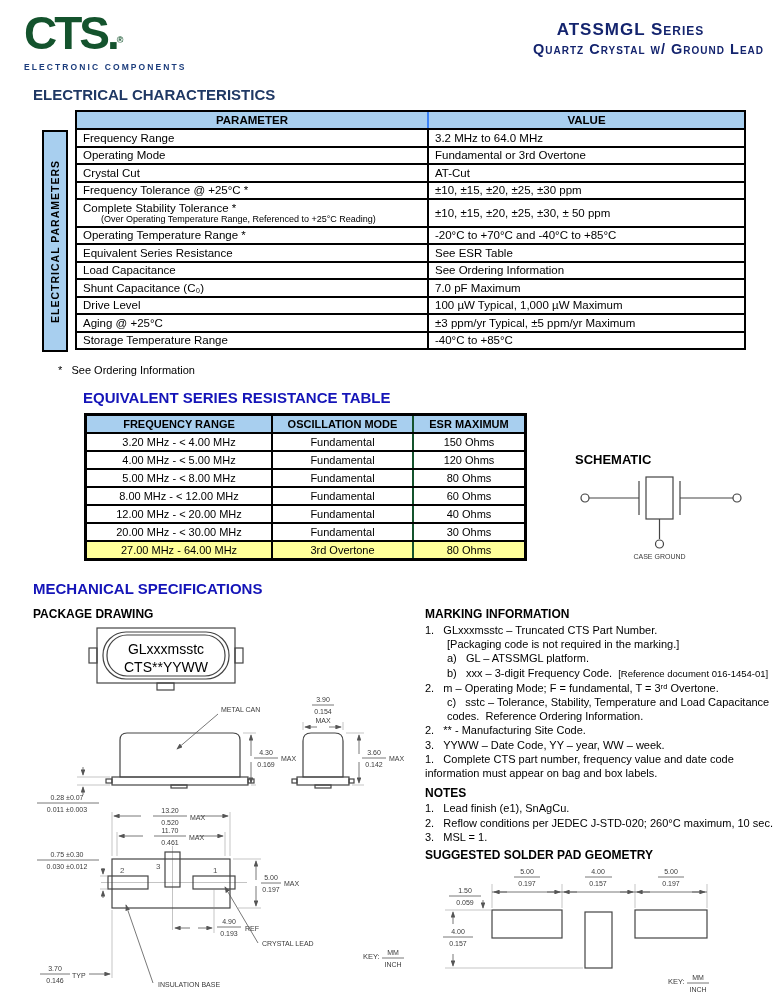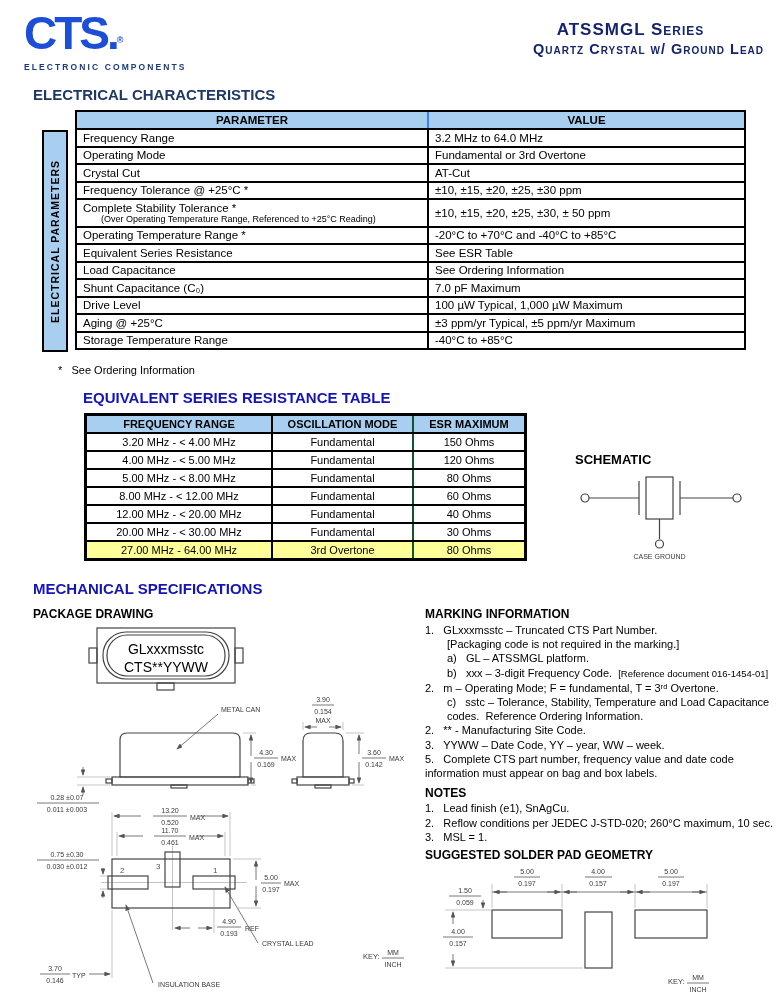--- a/index.html
+++ b/index.html
@@ -1,21 +1,21 @@
 <!DOCTYPE html>
 <html><head>
 <meta charset="utf-8">
 <style>
   html,body{margin:0;padding:0;background:#fff;}
   .page{position:relative;width:784px;height:1005px;background:#fff;overflow:hidden;
         font-family:"Liberation Sans",sans-serif;color:#000;}
   .abs{position:absolute;}
 
   
-  .logo-main{font-size:46px;font-weight:bold;color:#1d4ed8;letter-spacing:-3px;line-height:42px;}
+  .logo-main{font-size:46px;font-weight:bold;color:#14532d;letter-spacing:-3px;line-height:42px;}
   .logo-reg{font-size:9px;vertical-align:6px;letter-spacing:0;}
   .logo-sub{font-size:8.5px;font-weight:bold;letter-spacing:2.1px;color:#1B3C7C;margin-top:1px;white-space:nowrap;}
   .series-block{text-align:center;}
   .series-title{font-size:17px;font-weight:bold;font-variant:small-caps;color:#14246E;letter-spacing:1px;line-height:20px;}
   .series-subtitle{font-size:14.5px;font-weight:bold;font-variant:small-caps;color:#14246E;letter-spacing:1px;line-height:18px;margin-left:36px;}
 
   
   .h-navy{font-size:15px;font-weight:bold;color:#1F3864;}
   .h-blue{font-size:15px;font-weight:bold;color:#1414B8;}
   .h-sub{font-size:12px;font-weight:bold;color:#000;}
@@ -376,21 +376,21 @@
   <div class="abs" style="left:425px;top:623px;width:352px;">
     <div class="mline">1.   GLxxxmsstc – Truncated CTS Part Number.</div>
     <div class="mline ind1">[Packaging code is not required in the marking.]</div>
     <div class="mline ind1">a)   GL – ATSSMGL platform.</div>
     <div class="mline ind1"><span>b)   xxx – 3-digit Frequency Code.  </span><span class="msmall">[Reference document 016-1454-01]</span></div>
     <div class="mline">2.   m – Operating Mode; F = fundamental, T = 3ʳᵈ Overtone.</div>
     <div class="mline ind1">c)   sstc – Tolerance, Stability, Temperature and Load Capacitance</div>
     <div class="mline ind1">codes.  Reference Ordering Information.</div>
     <div class="mline">2.   ** - Manufacturing Site Code.</div>
     <div class="mline">3.   YYWW – Date Code, YY – year, WW – week.</div>
-    <div class="mline">5.   Complete CTS part number, frequency value and date code</div>
+    <div class="mline">1.   Complete CTS part number, frequency value and date code</div>
     <div class="mline">information must appear on bag and box labels.</div>
   </div>
 
   <div class="abs h-sub" style="left:425px;top:786px;">NOTES</div>
   <div class="abs" style="left:425px;top:801px;width:352px;">
     <div class="nline">1.   Lead finish (e1), SnAgCu.</div>
     <div class="nline">2.   Reflow conditions per JEDEC J-STD-020; 260°C maximum, 10 sec.</div>
     <div class="nline">3.   MSL = 1.</div>
   </div>
 

